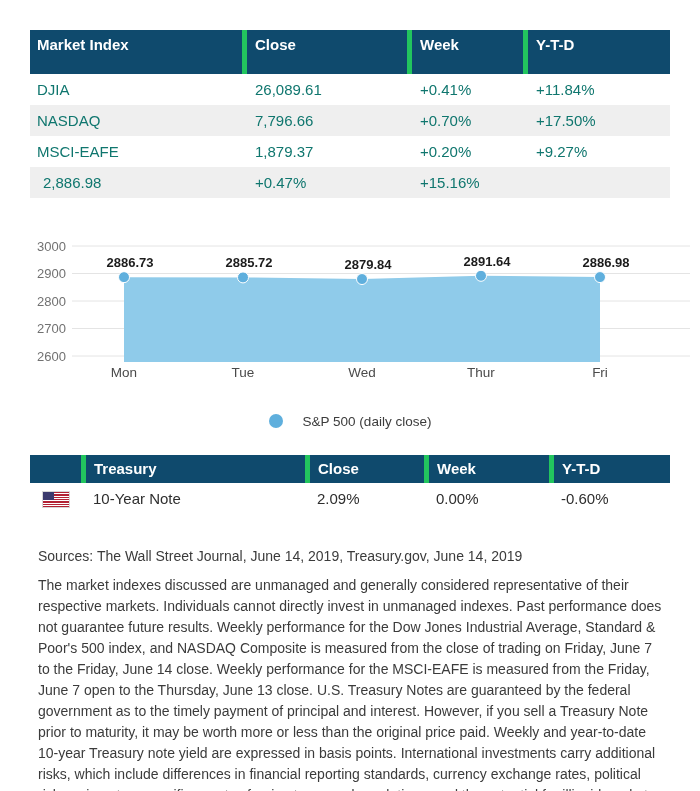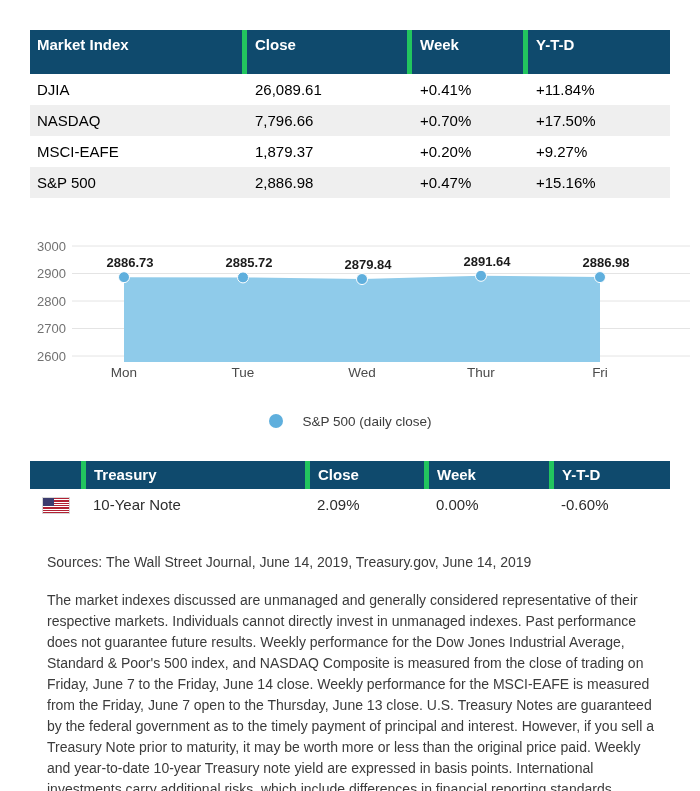--- a/index.html
+++ b/index.html
@@ -4,48 +4,48 @@
 <style>
   html,body{margin:0;padding:0;background:#ffffff;}
   body{width:700px;height:791px;overflow:hidden;font-family:"Liberation Sans",sans-serif;-webkit-font-smoothing:antialiased;}
   .wrap{padding:30px 30px 0 30px;width:640px;}
 
   
   .grid-head,.grid-row{display:grid;}
   .mt .grid-head,.mt .grid-row{grid-template-columns:212px 165px 116px 147px;}
   .hc{background:#0f4a6d;color:#ffffff;font-weight:700;font-size:15px;line-height:30px;height:44px;padding-left:7px;box-sizing:border-box;}
   .hc.sep{border-left:5px solid #22c55e;padding-left:8px;}
-  .mt .grid-row{height:31px;line-height:31px;font-size:15px;color:#000000;}
+  .mt .grid-row{height:31px;line-height:31px;font-size:15px;color:#0f766e;}
   .mt .grid-row .c1{padding-left:7px;}
   .mt .grid-row .cx{padding-left:13px;}
   .grid-row.stripe{background:#efefef;}
 
   
   .chart-box{margin-top:26px;}
   svg text{font-family:"Liberation Sans",sans-serif;}
   .tickl{fill:#717171;font-size:13px;}
   .dlabel{fill:#1c1c1c;font-size:13px;font-weight:700;}
   .xlabel{fill:#4a4a4a;font-size:13.5px;}
 
   .legend{margin-top:21px;display:flex;justify-content:center;align-items:center;gap:20px;height:20px;font-size:13.5px;color:#3c3c3c;}
   .legend-dot{width:14px;height:14px;border-radius:50%;background:#5fafdd;display:inline-block;}
 
   
-  .tt{margin-top:30px;}
+  .tt{margin-top:24px;}
   .tt .grid-head,.tt .grid-row{grid-template-columns:51px 224px 119px 125px 121px;}
   .tt .hc{height:28px;line-height:28px;}
   .tt .grid-row{height:32px;line-height:32px;font-size:15px;color:#2e2e2e;align-items:center;}
   .tt .grid-row .cx{padding-left:12px;}
   .flag-cell{display:flex;align-items:center;justify-content:center;}
   .flag{position:relative;width:26px;height:15px;background:repeating-linear-gradient(#b22234 0 1.2px,#ffffff 1.2px 2.35px);box-shadow:0 0 0 1px #d8d8d8;}
   .flag::after{content:"";position:absolute;left:0;top:0;width:11px;height:8.2px;background:#3c3b6e;}
 
   
   .foot{margin-top:31px;font-size:14px;line-height:21px;color:#3b3b3b;width:642px;}
-  .foot p{margin:17px;}
+  .foot p{margin:8px;}
 </style>
 </head>
 <body>
 
 <div class="wrap">
 
   <div class="mt">
     <div class="grid-head">
       <div class="hc">Market Index</div>
       <div class="hc sep">Close</div>
@@ -64,21 +64,20 @@
       <div class="cx">+0.70%</div>
       <div class="cx">+17.50%</div>
     </div>
     <div class="grid-row">
       <div class="c1">MSCI-EAFE</div>
       <div class="cx">1,879.37</div>
       <div class="cx">+0.20%</div>
       <div class="cx">+9.27%</div>
     </div>
     <div class="grid-row stripe">
-      <div class="c1">S&amp;P 500</div>
       <div class="cx">2,886.98</div>
       <div class="cx">+0.47%</div>
       <div class="cx">+15.16%</div>
     </div>
   </div>
 
   <div class="chart-box">
     <svg width="660" height="162" viewBox="0 0 660 162">
         <line x1="42" y1="22" x2="660" y2="22" stroke="#e4e4e4" stroke-width="1"></line>
         <text x="36" y="26.5" text-anchor="end" class="tickl">3000</text>

